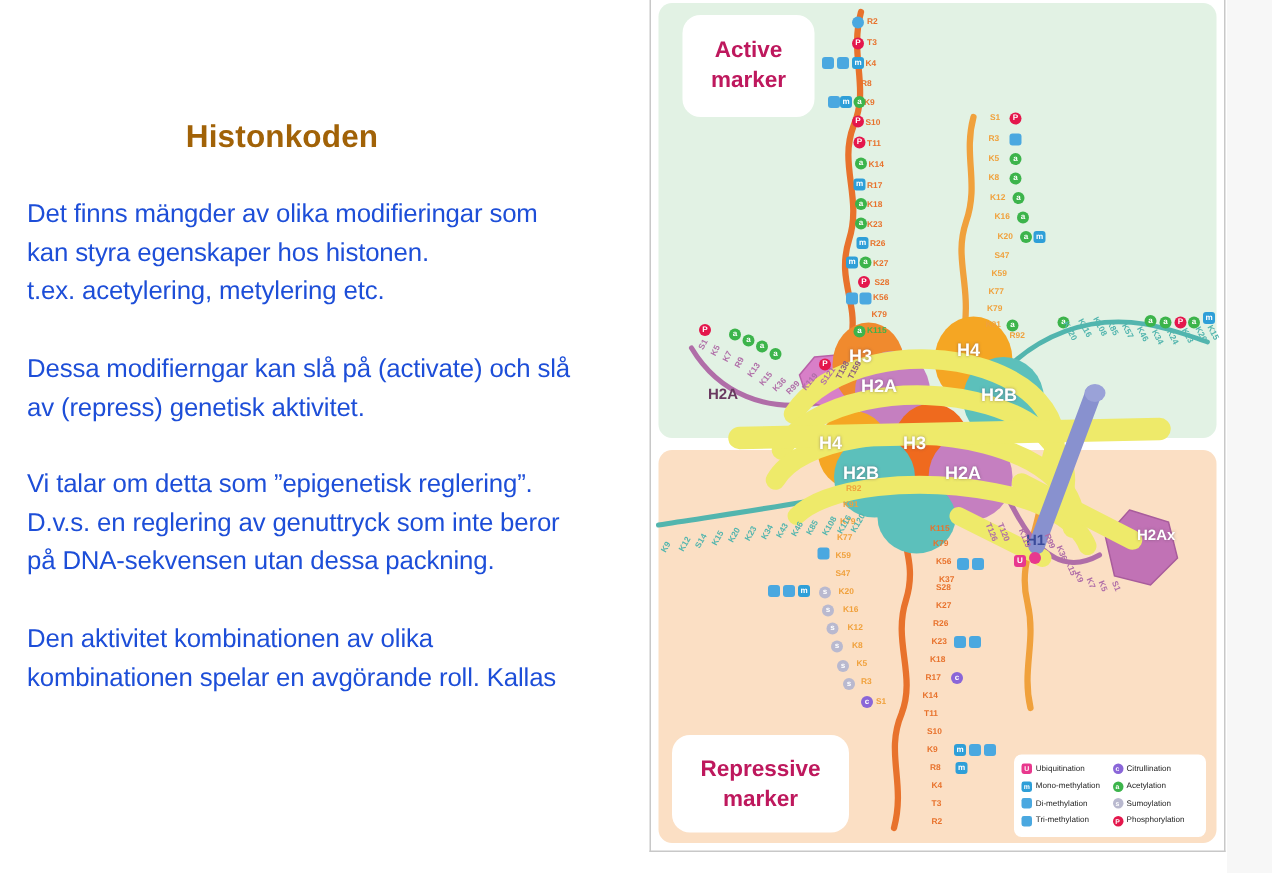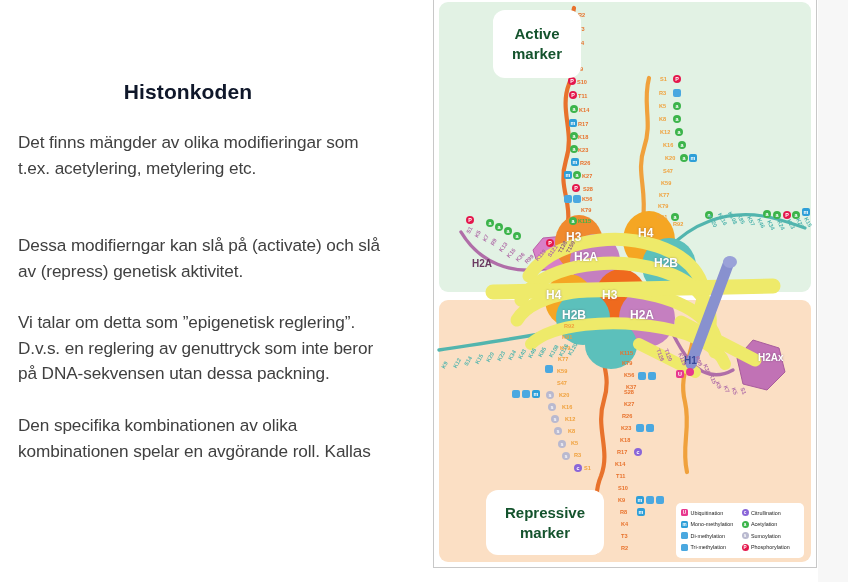--- a/index.html
+++ b/index.html
@@ -14,28 +14,28 @@
   .slide{position:absolute;inset:0;background:#fff;}
 
   
   .text-col{
     position:absolute;left:0;top:0;width:432px;height:582px;
     box-sizing:border-box;
     padding:0 14px 0 18px;
   }
   .slide-title{
     margin:0;padding:0;
-    font-size:21px;font-weight:bold;color:#0f172a;
+    font-size:21px;font-weight:bold;color:#a16207;
     text-align:center;
     letter-spacing:.1px;
     position:absolute;left:18px;top:80px;width:340px;
   }
   .body-block{
     position:absolute;left:18px;width:412px;
-    font-size:17.2px;line-height:25.6px;color:#404040;
+    font-size:17.2px;line-height:25.6px;color:#1d4ed8;
     letter-spacing:-.1px;
   }
   #para0{top:130px;}
   #para1{top:233px;}
   #para2{top:310px;}
   #para3{top:413px;}
   .body-block p{margin:0;}
 
   
   .figure-frame{
@@ -60,26 +60,26 @@
     border-radius:9px;
     overflow:hidden;
   }
   .panel-active{top:2px;height:290px;background:#e2f2e4;}
   .panel-repress{top:300px;height:262px;background:#fbdfc4;}
 
   .marker-badge{
     position:absolute;
     background:#ffffff;
     border-radius:12px;
-    color:#14532d;
+    color:#be185d;
     font-weight:bold;
     font-size:15px;
     line-height:20px;
     text-align:center;
-    display:flex;flex-direction:column;justify-content:center;align-items:center;margin-left:38px;
+    display:flex;flex-direction:column;justify-content:center;align-items:center;
   }
   #badge-active{left:455px;top:10px;width:88px;height:68px;}
   #badge-repress{left:448px;top:490px;width:118px;height:65px;}
 
   
   .nuc{position:absolute;left:433px;top:0;width:384px;height:568px;pointer-events:none;}
 
   .legend-box{
     position:absolute;left:676px;top:503px;width:128px;height:55px;
     background:#ffffff;border-radius:5px;
@@ -117,36 +117,37 @@
 </head>
 <body>
 
 <div class="slide">
 
   <div class="text-col">
     <h1 class="slide-title">Histonkoden</h1>
 
     <div class="body-block" id="para0">
       <p>Det finns mängder av olika modifieringar som</p>
+      <p>kan styra egenskaper hos histonen.</p>
       <p>t.ex. acetylering, metylering etc.</p>
     </div>
 
     <div class="body-block" id="para1">
       <p>Dessa modifierngar kan slå på (activate) och slå</p>
       <p>av (repress) genetisk aktivitet.</p>
     </div>
 
     <div class="body-block" id="para2">
       <p>Vi talar om detta som ”epigenetisk reglering”.</p>
       <p>D.v.s. en reglering av genuttryck som inte beror</p>
       <p>på DNA-sekvensen utan dessa packning.</p>
     </div>
 
     <div class="body-block" id="para3">
-      <p>Den specifika kombinationen av olika</p>
+      <p>Den aktivitet kombinationen av olika</p>
       <p>kombinationen spelar en avgörande roll. Kallas</p>
     </div>
   </div>
 
   <div class="figure-frame">
     <div class="panel panel-active"></div>
     <div class="panel panel-repress"></div>
   </div>
 
   <svg class="nuc" viewBox="0 0 384 568">

